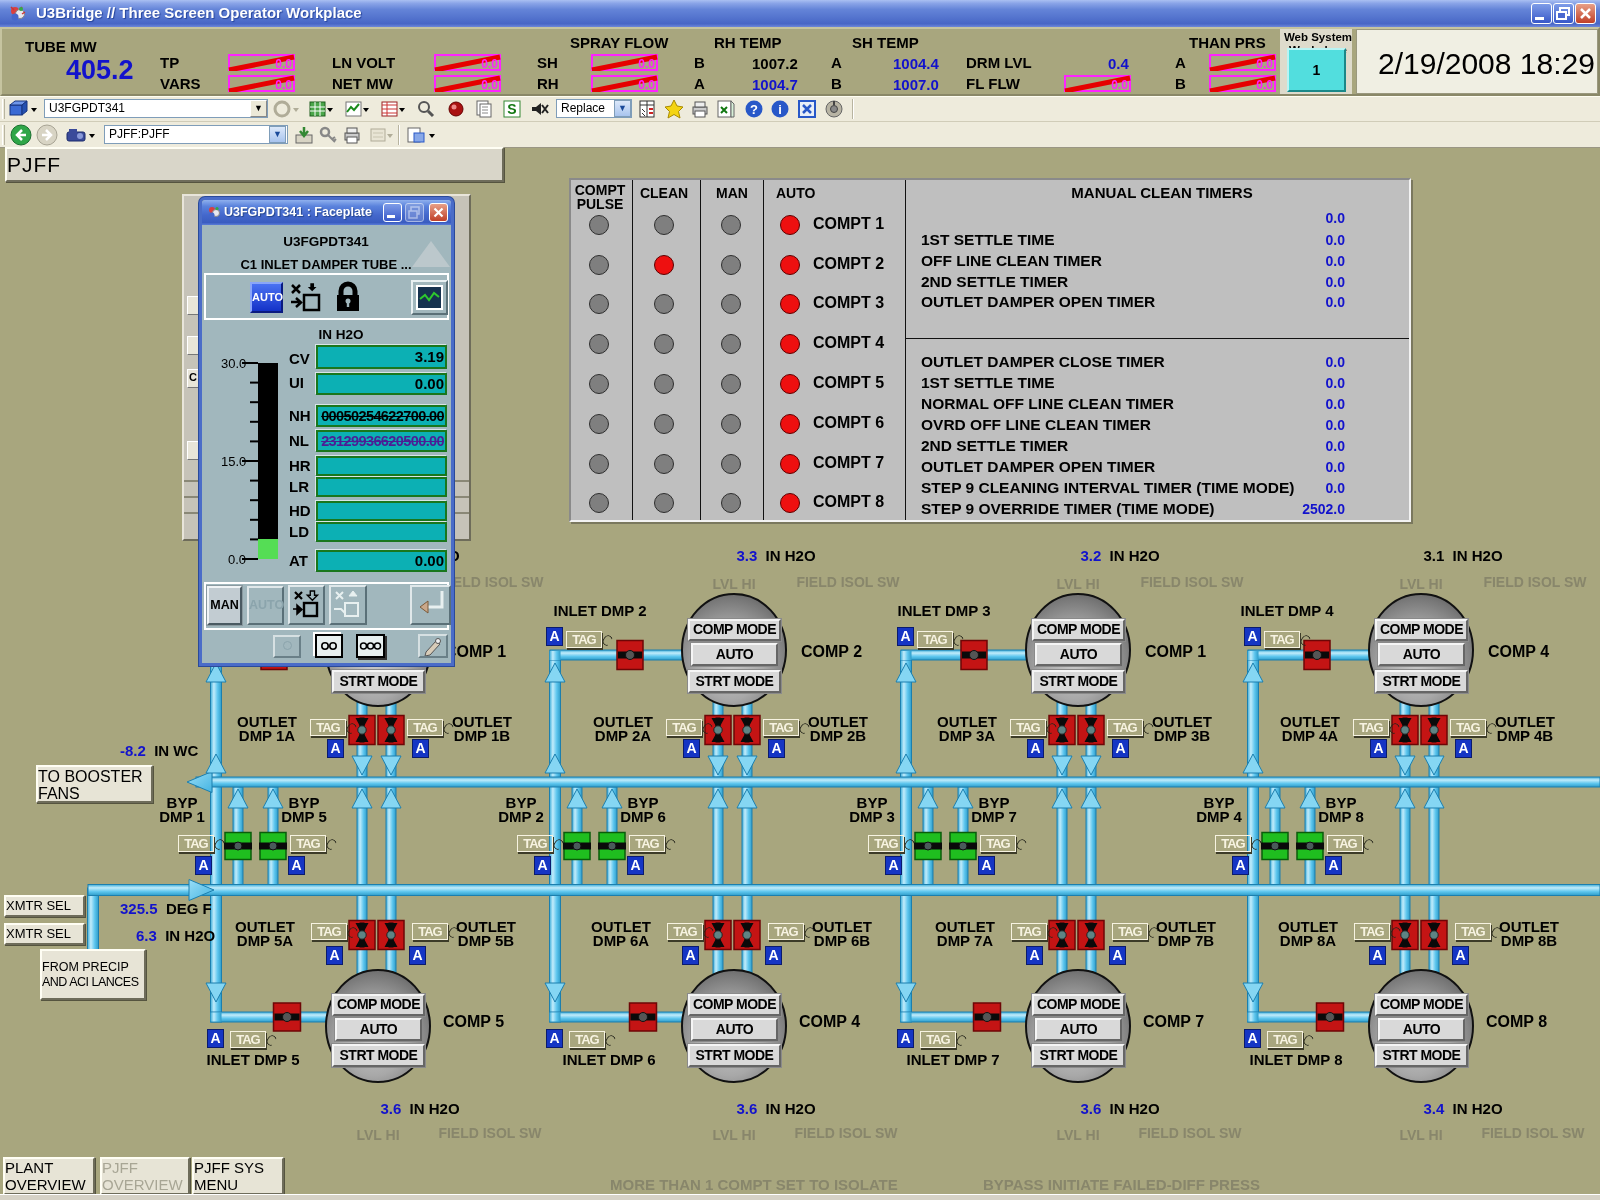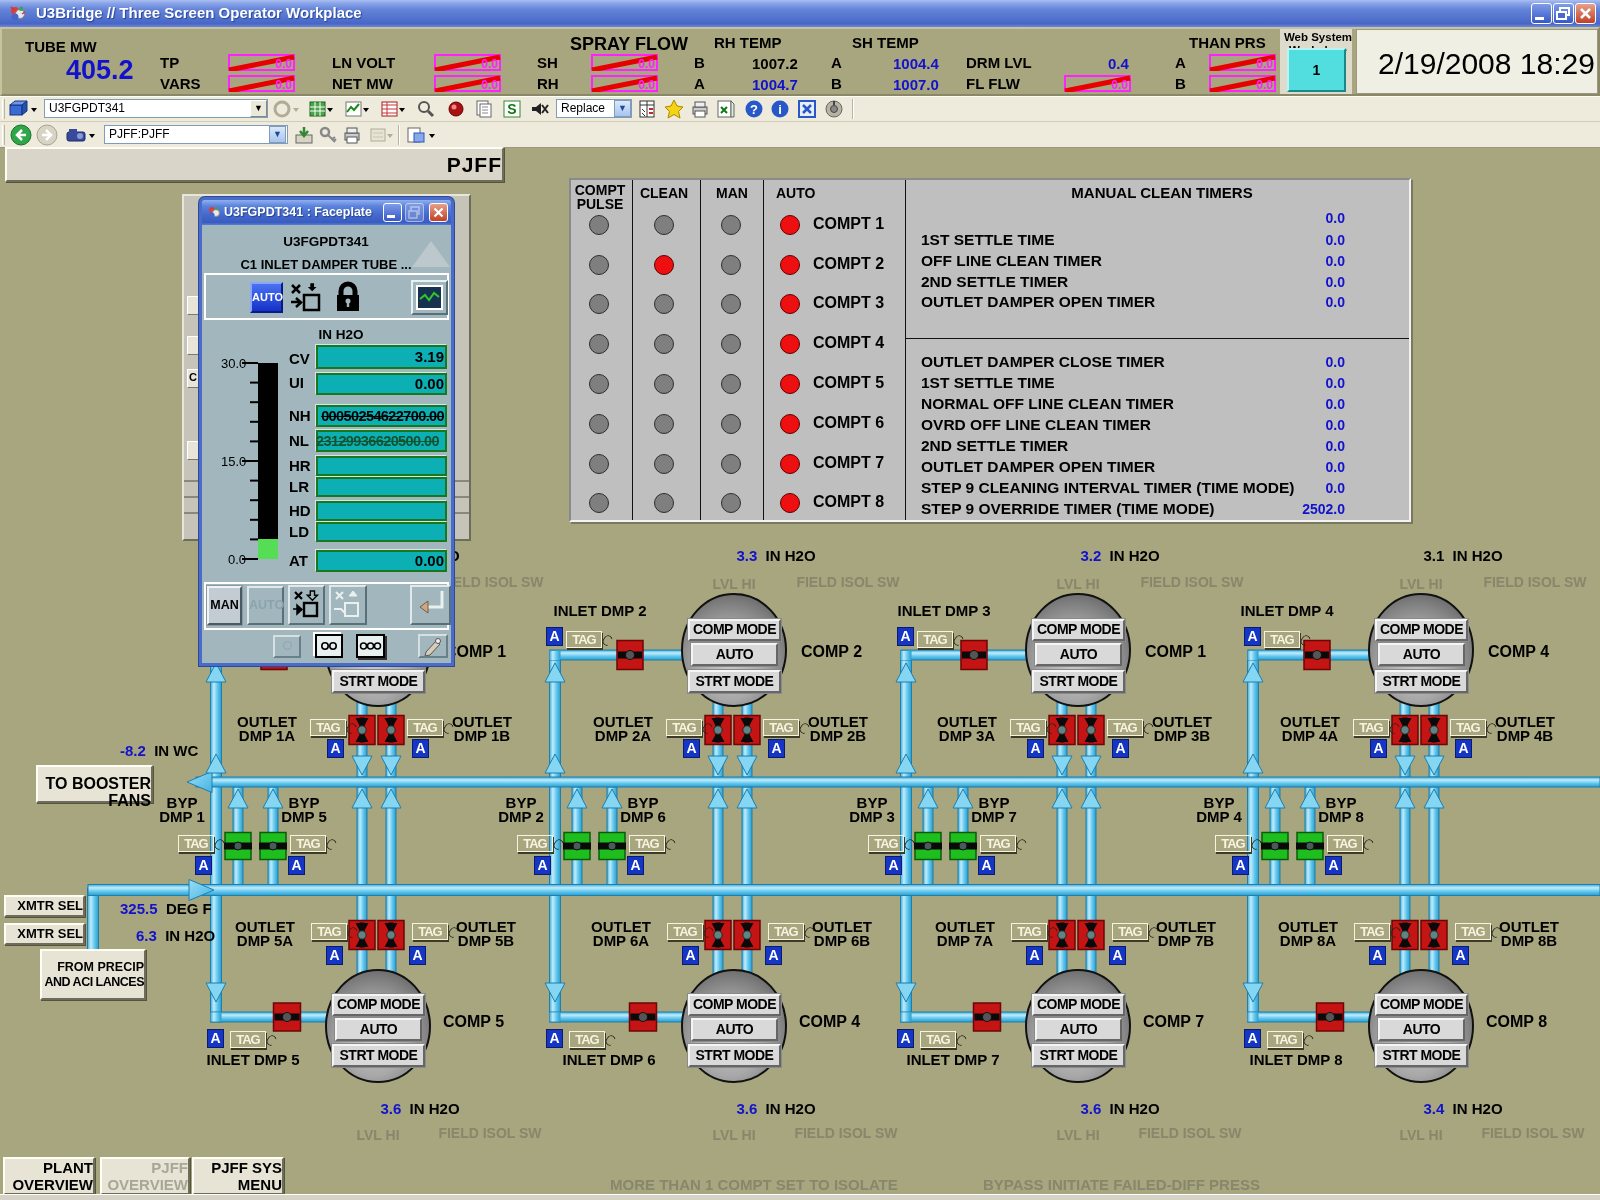--- a/index.html
+++ b/index.html
@@ -1,19 +1,19 @@
 <!DOCTYPE html>
 <html><head><meta charset="utf-8"><style>
 *{margin:0;padding:0;box-sizing:border-box}
 body{width:1600px;height:1200px;font-family:"Liberation Sans",sans-serif;position:relative;background:#a8a67e;overflow:hidden}
 .a{position:absolute}
 .L{position:absolute;font-weight:bold;color:#000;font-size:15px;white-space:pre;line-height:14px}
 .C{text-align:center;transform:translateX(-50%)}
 .G{color:#88866b}
-.box3{position:absolute;background:#e7e4d6;border:2px solid;border-color:#fffef4 #6e6c5a #6e6c5a #fffef4;box-shadow:1px 1px 0 #55543f;text-align:right;font-weight:bold;color:#000}
+.box3{position:absolute;background:#e7e4d6;border:2px solid;border-color:#fffef4 #6e6c5a #6e6c5a #fffef4;box-shadow:1px 1px 0 #55543f;text-align:left;font-weight:normal;color:#000}
 .tag{position:absolute;width:36px;height:17px;border:1px solid #f7f3e1;box-shadow:1px 2px 0 #3c3b28;color:#f7f3e1;font-weight:bold;font-size:13px;line-height:15px;text-align:center;letter-spacing:-1px}
 .tag:after{content:"";position:absolute;right:-11px;top:3px;width:7px;height:9px;border:1.5px solid #26261c;border-radius:50%;border-right-color:transparent;transform:rotate(35deg)}
 .ab{position:absolute;width:17px;height:19px;background:#1535c4;border:1px solid #0a1a6e;color:#fff;font-weight:bold;font-size:14px;line-height:17px;text-align:center}
 .sb{position:absolute;background:#d9d9d9;border:2px solid;border-color:#f5f5f5 #666 #666 #f5f5f5;box-shadow:0 0 0 1px #8a8a8a;color:#000;font-weight:bold;font-size:14px;text-align:center;letter-spacing:-0.5px}
 .ind{position:absolute;width:67px;height:17px;border:2px solid #ff22ff}
 .ind>i{position:absolute;right:1px;top:1px;font-style:normal;color:#ff22ff;font-weight:bold;font-size:12px}
 .ind>svg{position:absolute;left:-2px;top:-2px}
 .hl{position:absolute;font-weight:bold;color:#000;font-size:15px;white-space:pre}
 .tb{position:absolute;background:#eeebdc}
 .cmb{position:absolute;background:#fff;border:1px solid #7f9db9;font-size:12px;color:#000;line-height:17px;padding-left:4px;white-space:pre}
@@ -62,21 +62,21 @@
       <path d="M1 16 L66 3" stroke="#e60000" stroke-width="5"></path>
     </svg>
     <i>0.0</i>
   </div>
 <div class="ind" style="left:434px;top:75px">
     <svg width="67" height="17">
       <path d="M1 16 L66 3" stroke="#e60000" stroke-width="5"></path>
     </svg>
     <i>0.0</i>
   </div>
-<div class="hl" style="left:570px;top:34px;font-size:18px;color:#000">SPRAY FLOW</div>
+<div class="hl" style="left:570px;top:34px;font-size:15px;color:#000">SPRAY FLOW</div>
 <div class="hl" style="left:537px;top:54px;font-size:15px;color:#000">SH</div>
 <div class="hl" style="left:537px;top:75px;font-size:15px;color:#000">RH</div>
 <div class="ind" style="left:591px;top:54px">
     <svg width="67" height="17">
       <path d="M1 16 L66 3" stroke="#e60000" stroke-width="5"></path>
     </svg>
     <i>0.0</i>
   </div>
 <div class="ind" style="left:591px;top:75px">
     <svg width="67" height="17">
@@ -673,21 +673,21 @@
 <div class="L C G" style="left:1533px;top:1126px;font-size:14px;line-height:14px">FIELD ISOL SW</div>
 <div class="L C" style="left:1219px;top:796px;font-size:15px;line-height:14px">BYP
 DMP 4</div>
 <div class="L C" style="left:1341px;top:796px;font-size:15px;line-height:14px">BYP
 DMP 8</div>
 <div class="tag" style="left:1215px;top:835px">TAG</div>
 <div class="ab" style="left:1232px;top:856px">A</div>
 <div class="tag" style="left:1327px;top:835px">TAG</div>
 <div class="ab" style="left:1325px;top:856px">A</div>
 <div class="L" style="left:120px;top:744px;font-size:15px"><span style="color:#1212cc">-8.2</span>&nbsp; IN WC</div>
-<div class="box3" style="left:36px;top:765px;width:117px;height:38px;font-size:16px;line-height:17px;padding-top:8px">TO BOOSTER<br>FANS</div>
+<div class="box3" style="left:36px;top:765px;width:117px;height:38px;font-size:16px;line-height:17px;padding-top:1px">TO BOOSTER<br>FANS</div>
 <div class="box3" style="left:4px;top:895px;width:81px;height:22px;font-size:13px;line-height:18px">XMTR SEL</div>
 <div class="box3" style="left:4px;top:923px;width:81px;height:22px;font-size:13px;line-height:18px">XMTR SEL</div>
 <div class="L" style="left:120px;top:902px;font-size:15px"><span style="color:#1212cc">325.5</span>&nbsp; DEG F</div>
 <div class="L" style="left:136px;top:929px;font-size:15px"><span style="color:#1212cc">6.3</span>&nbsp; IN H2O</div>
 <div class="box3" style="left:40px;top:949px;width:106px;height:51px;font-size:12.5px;line-height:15px;padding-top:9px">
     <div style="white-space:nowrap">FROM PRECIP</div>
     <div style="white-space:nowrap;letter-spacing:-0.5px">AND ACI LANCES</div>
   </div>
 <div class="box3" style="left:3px;top:1157px;width:92px;height:38px;font-size:15px;line-height:17px">PLANT<br>OVERVIEW</div>
 <div class="box3" style="left:100px;top:1157px;width:90px;height:38px;font-size:15px;line-height:17px;color:#a8a695">PJFF<br>OVERVIEW</div>
@@ -842,21 +842,21 @@
 <div class="L" style="left:221px;top:357px;font-size:13px;font-weight:normal">30.0</div>
 <div class="L" style="left:221px;top:455px;font-size:13px;font-weight:normal">15.0</div>
 <div class="L" style="left:228px;top:553px;font-size:13px;font-weight:normal">0.0</div>
 <div class="a" style="left:316px;top:345px;width:131px;height:24px;background:#0cb0b4;border:2px solid #19771d;box-shadow:-1px -1px 0 #d8e4e8"></div>
 <div class="a" style="left:316px;top:345px;width:128px;height:24px;color:#000;font-weight:bold;font-size:15px;line-height:24px;text-align:right;text-decoration:none;">3.19</div>
 <div class="a" style="left:316px;top:373px;width:131px;height:22px;background:#0cb0b4;border:2px solid #19771d;box-shadow:-1px -1px 0 #d8e4e8"></div>
 <div class="a" style="left:316px;top:373px;width:128px;height:22px;color:#000;font-weight:bold;font-size:15px;line-height:22px;text-align:right;text-decoration:none;">0.00</div>
 <div class="a" style="left:316px;top:405px;width:131px;height:22px;background:#0cb0b4;border:2px solid #19771d;box-shadow:-1px -1px 0 #d8e4e8"></div>
 <div class="a" style="left:316px;top:405px;width:128px;height:22px;color:#000;font-weight:bold;font-size:14.5px;line-height:22px;text-align:right;text-decoration:line-through;letter-spacing:-0.6px">00050254622700.00</div>
 <div class="a" style="left:316px;top:430px;width:131px;height:22px;background:#0cb0b4;border:2px solid #19771d;box-shadow:-1px -1px 0 #d8e4e8"></div>
-<div class="a" style="left:316px;top:430px;width:128px;height:14px;color:#14532d;font-weight:bold;font-size:14.5px;line-height:22px;text-align:left;text-decoration:line-through;letter-spacing:-0.6px">23129936620500.00</div>
+<div class="a" style="left:316px;top:430px;width:128px;height:14px;color:#4c1d95;font-weight:bold;font-size:14.5px;line-height:22px;text-align:right;text-decoration:line-through;letter-spacing:-0.6px">23129936620500.00</div>
 <div class="a" style="left:316px;top:456px;width:131px;height:20px;background:#0cb0b4;border:2px solid #19771d;box-shadow:-1px -1px 0 #d8e4e8"></div>
 <div class="a" style="left:316px;top:477px;width:131px;height:20px;background:#0cb0b4;border:2px solid #19771d;box-shadow:-1px -1px 0 #d8e4e8"></div>
 <div class="a" style="left:316px;top:501px;width:131px;height:20px;background:#0cb0b4;border:2px solid #19771d;box-shadow:-1px -1px 0 #d8e4e8"></div>
 <div class="a" style="left:316px;top:522px;width:131px;height:20px;background:#0cb0b4;border:2px solid #19771d;box-shadow:-1px -1px 0 #d8e4e8"></div>
 <div class="a" style="left:316px;top:550px;width:131px;height:22px;background:#0cb0b4;border:2px solid #19771d;box-shadow:-1px -1px 0 #d8e4e8"></div>
 <div class="a" style="left:316px;top:550px;width:128px;height:22px;color:#000;font-weight:bold;font-size:15px;line-height:22px;text-align:right;text-decoration:none;">0.00</div>
 <div class="L" style="left:289px;top:352px;font-size:15px">CV</div>
 <div class="L" style="left:289px;top:376px;font-size:15px">UI</div>
 <div class="L" style="left:289px;top:409px;font-size:15px">NH</div>
 <div class="L" style="left:289px;top:434px;font-size:15px">NL</div>

